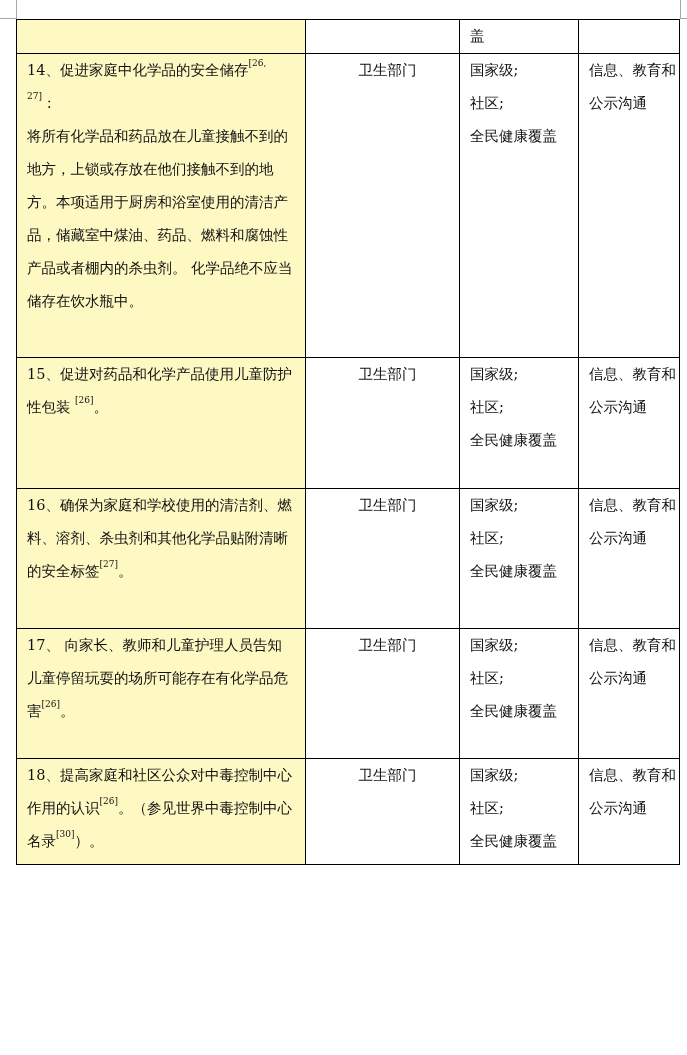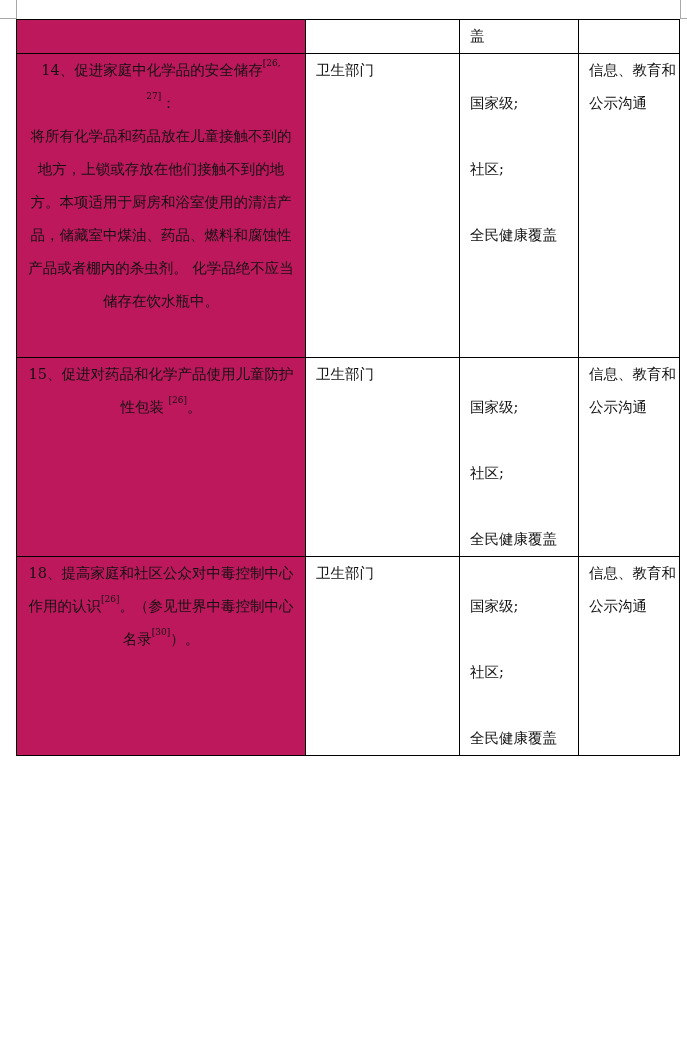--- a/index.html
+++ b/index.html
@@ -4,28 +4,28 @@
 <style>
   html, body { margin: 0; padding: 0; background: #ffffff; }
   body { width: 687px; height: 1055px; position: relative; overflow: hidden;
          font-family: "DejaVu Serif", "Liberation Serif", serif; color: #111; }
   .crop-v { position: absolute; width: 1px; background: #a8a8a8; }
   .crop-h { position: absolute; height: 1px; background: #a8a8a8; }
   table.doc { position: absolute; left: 16px; top: 19px; width: 664px;
               border-collapse: collapse; table-layout: fixed; }
   table.doc td { border: 1.5px solid #000; vertical-align: top; padding: 0;
                  font-size: 14.5px; line-height: 33px; }
-  td.c1 { width: 268px; padding: 0 10px 0 10px !important; background: #be185d; text-align: center; }
-  td.c2 { width: 143px; padding-left: 10px !important; }
+  td.c1 { width: 268px; padding: 0 10px 0 10px !important; background: #fef9c3; }
+  td.c2 { width: 143px; padding-left: 10px !important; text-align: center; }
   td.c3 { width: 108px; padding-left: 10px !important; }
   td.c4 { padding-left: 10px !important; margin-left: 27px; }
   .c1 .lead { display: block; }
   sup { font-size: 9px; line-height: 0; vertical-align: 9px; }
   .body-para { display: block; }
-  .scope-line { display: block; margin-top: 33px; }
+  .scope-line { display: block; }
   .full { padding: 4px 10px 4px 10px !important; font-size: 14.5px; line-height: 36px; }
   .bold { font-weight: bold; }
   .r0 { height: 32px; }
   .r14 { height: 304px; }
   .r15 { height: 131px; }
   .r16 { height: 140px; }
   .r17 { height: 130px; }
   .r18 { height: 106px; }
   .r19 { height: 141px; }
 </style>
@@ -66,21 +66,45 @@
     </td>
     <td class="c2">卫生部门</td>
     <td class="c3">
       <span class="scope-line">国家级;</span>
       <span class="scope-line">社区;</span>
       <span class="scope-line">全民健康覆盖</span>
     </td>
     <td class="c4">信息、教育和公示沟通</td>
   </tr>
 
+  <tr class="r16">
+    <td class="c1">
+      <span class="lead"><span>16、</span><span>确保为家庭和学校使用的清洁剂、燃料、溶剂、杀虫剂和其他化学品贴附清晰的安全标签</span><sup>[27]</sup><span>。</span></span>
+    </td>
+    <td class="c2">卫生部门</td>
+    <td class="c3">
+      <span class="scope-line">国家级;</span>
+      <span class="scope-line">社区;</span>
+      <span class="scope-line">全民健康覆盖</span>
+    </td>
+    <td class="c4">信息、教育和公示沟通</td>
+  </tr>
 
+  <tr class="r17">
+    <td class="c1">
+      <span class="lead"><span>17、</span><span> 向家长、教师和儿童护理人员告知儿童停留玩耍的场所可能存在有化学品危害</span><sup>[26]</sup><span>。</span></span>
+    </td>
+    <td class="c2">卫生部门</td>
+    <td class="c3">
+      <span class="scope-line">国家级;</span>
+      <span class="scope-line">社区;</span>
+      <span class="scope-line">全民健康覆盖</span>
+    </td>
+    <td class="c4">信息、教育和公示沟通</td>
+  </tr>
 
   <tr class="r18">
     <td class="c1">
       <span class="lead"><span>18、</span><span>提高家庭和社区公众对中毒控制中心作用的认识</span><sup>[26]</sup><span>。（参见世界中毒控制中心名录</span><sup>[30]</sup><span>）。</span></span>
     </td>
     <td class="c2">卫生部门</td>
     <td class="c3">
       <span class="scope-line">国家级;</span>
       <span class="scope-line">社区;</span>
       <span class="scope-line">全民健康覆盖</span>

